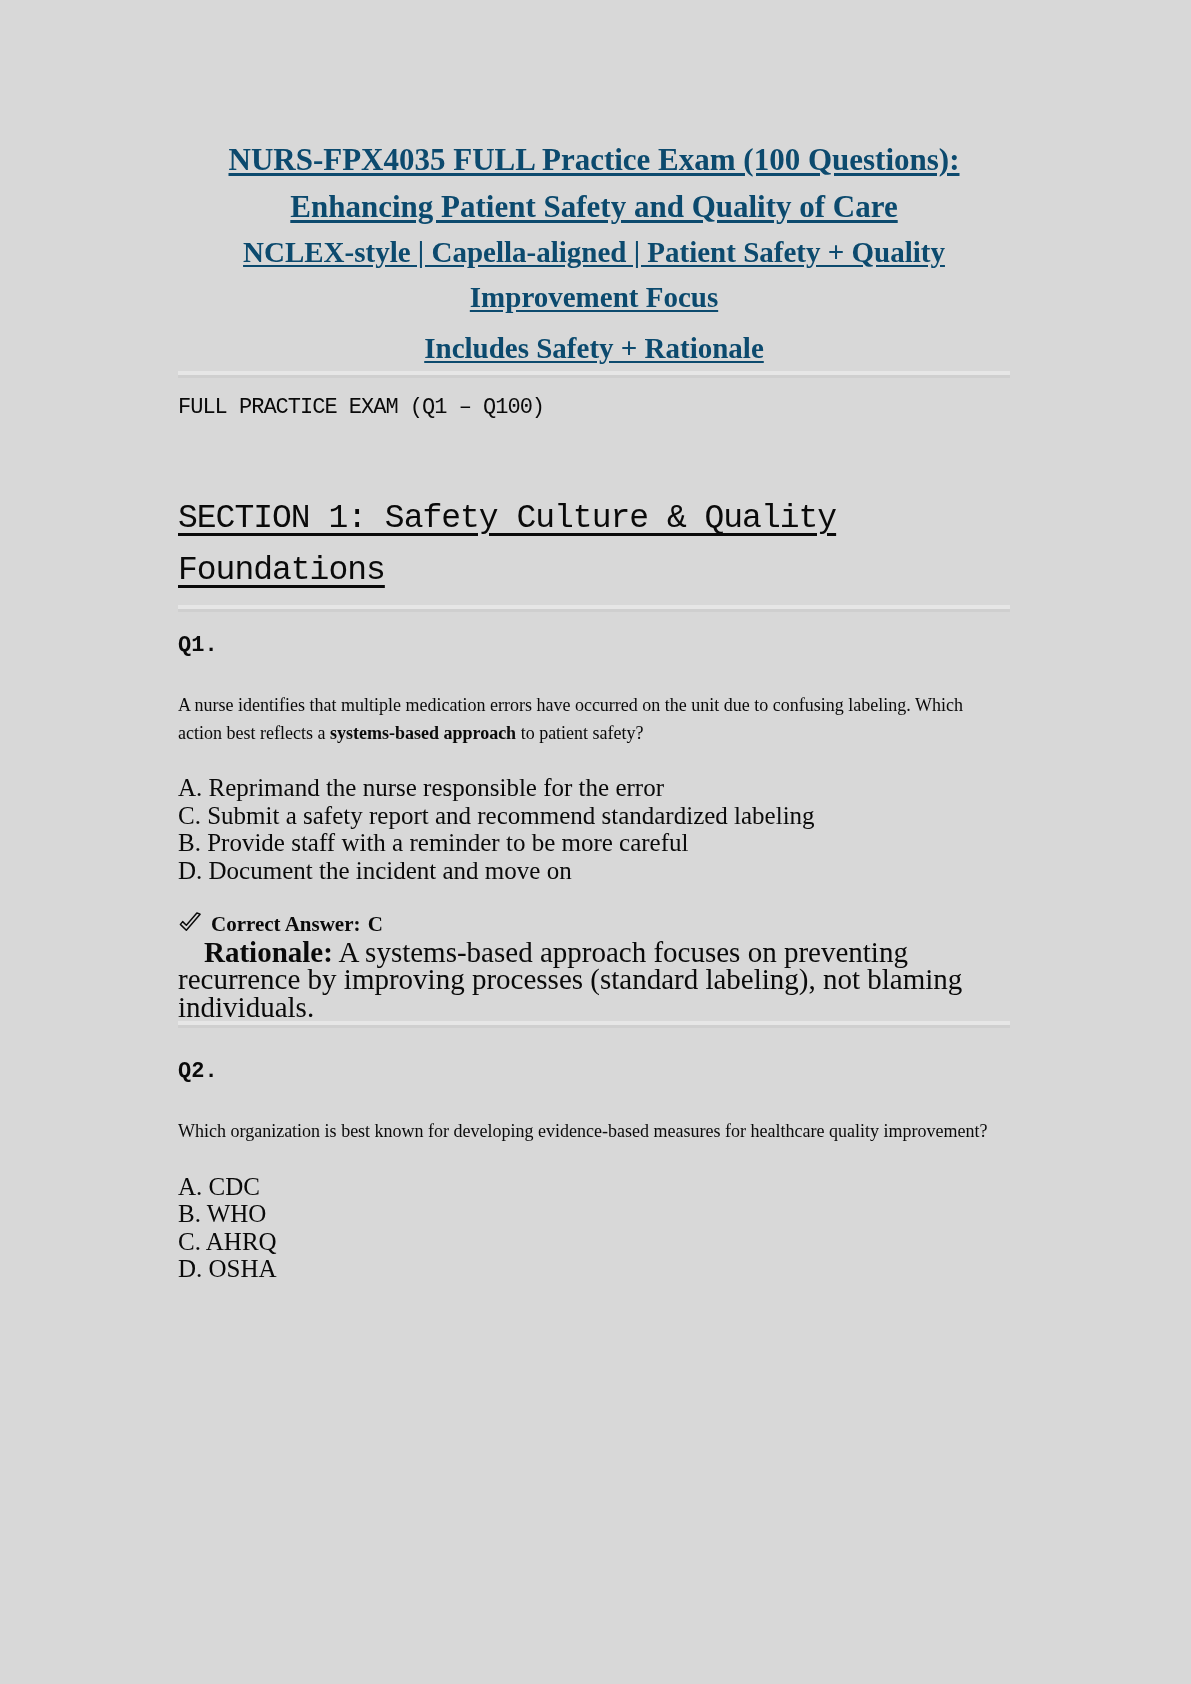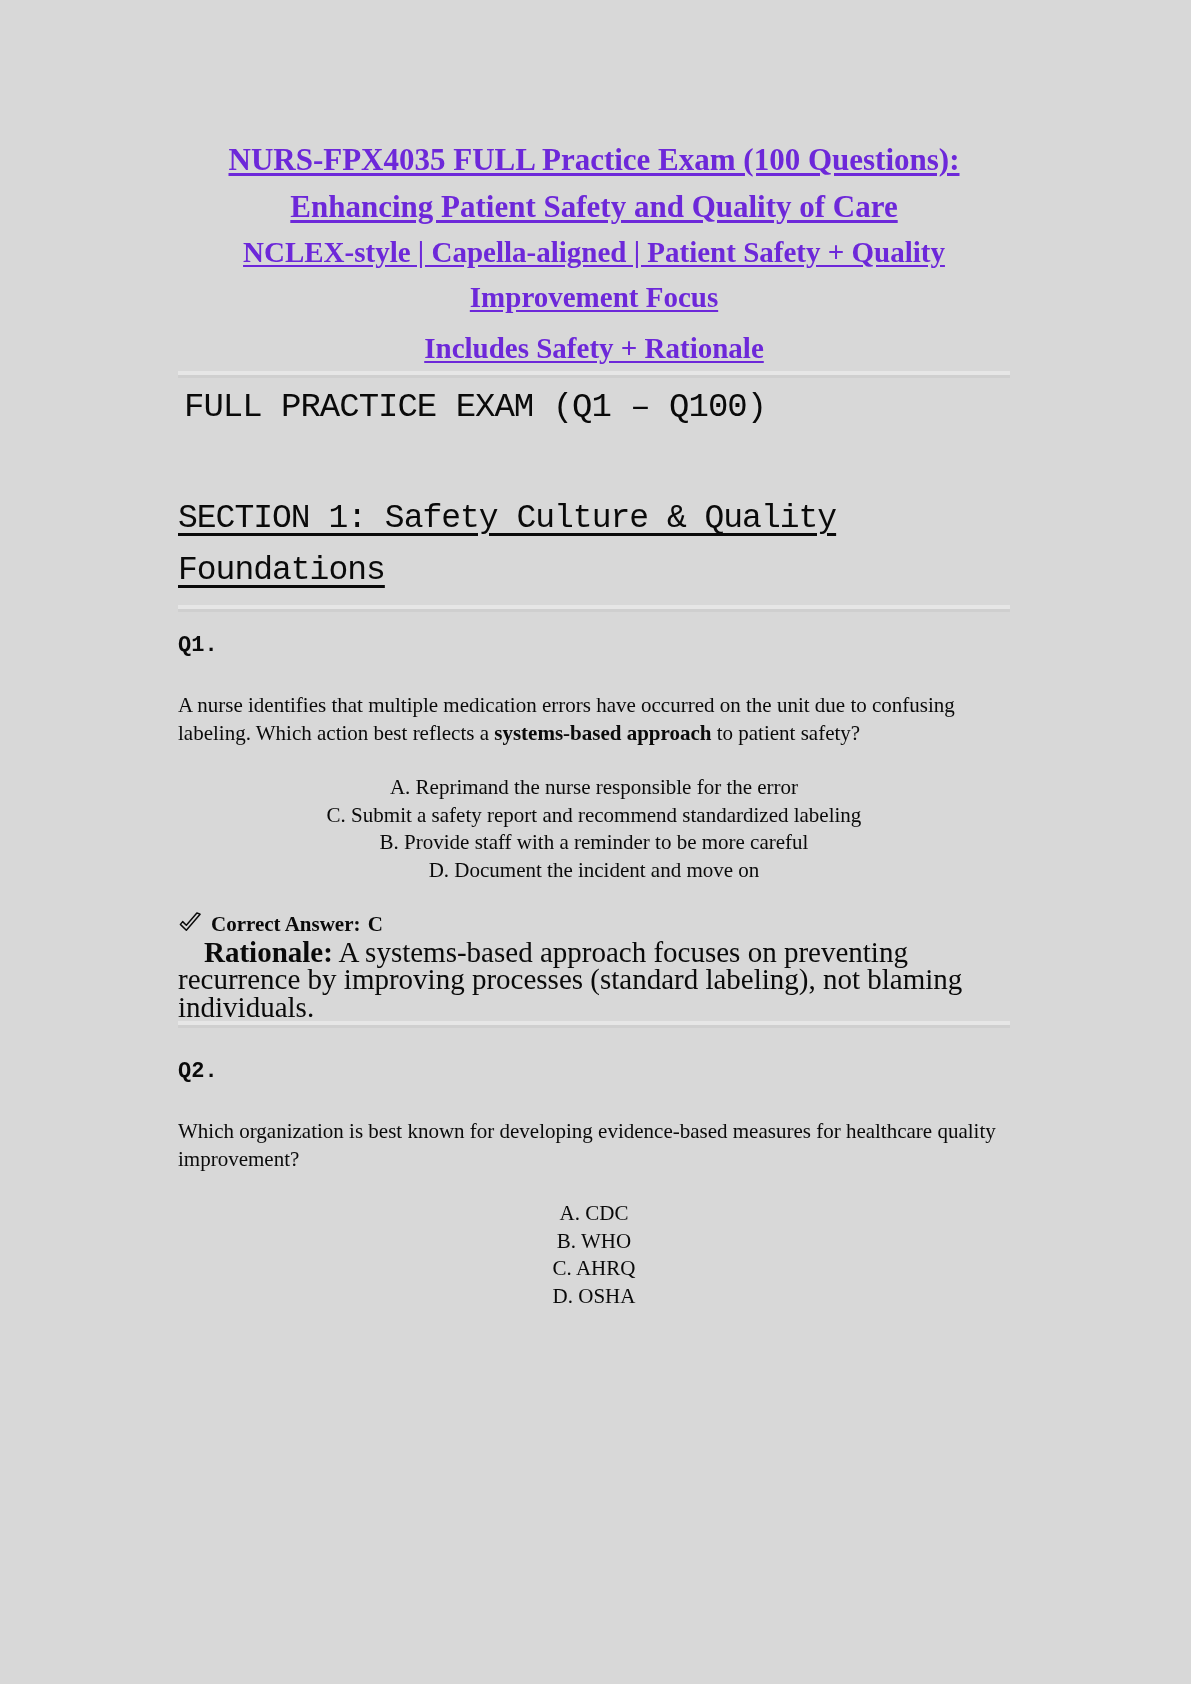--- a/index.html
+++ b/index.html
@@ -10,21 +10,21 @@
     font-family:"Liberation Serif","DejaVu Serif",serif;
     overflow:hidden;
   }
   .page{
     box-sizing:border-box;
     width:1191px;height:1684px;
     padding:136px 181px 0 178px;
   }
   
   .red-h{
-    color:#6d28d9;
+    color:#0c4a6e;
     font-weight:bold;
     text-align:center;
     margin:0;
   }
   .red-h .hline{
     display:block;
     text-decoration:underline;
     text-underline-offset:3px;
   }
   .h1{font-size:31px;line-height:47px;}
@@ -35,49 +35,49 @@
     border:none;
     height:7px;
     margin:0;
     background:linear-gradient(#e6e6e6 55%, #cfcfcf 55%);
   }
   .rule-1{margin-top:58px;}
   .rule-2{margin-top:64px;}
   .rule-3{margin-top:55px;}
   .mono-h{
     font-family:"Liberation Mono","DejaVu Sans Mono",monospace;
-    font-size:34px;line-height:47px;
+    font-size:22px;line-height:47px;
     font-weight:normal;
-    margin:6px 0 0 6px;
+    margin:6px 0 0 0;
     letter-spacing:-1px;
   }
   .section-h{
     font-family:"Liberation Mono","DejaVu Sans Mono",monospace;
     font-size:33px;line-height:52px;
     font-weight:normal;
     text-decoration:underline;
     text-underline-offset:6px;
     margin:62px 0 8px 0;
     letter-spacing:-1px;
   }
   .q-label{
     font-family:"Liberation Mono","DejaVu Sans Mono",monospace;
     font-size:22px;line-height:28px;
     font-weight:bold;
     margin-top:30px;
   }
   .q1-block .q-label{margin-top:20px;}
   p{margin:0;}
   .stem{
-    font-size:21px;line-height:27.5px;
+    font-size:18px;line-height:27.5px;
     margin-top:32px;
   }
   .options{margin-top:27px;}
   .option-line{
-    font-size:21px;line-height:27.5px;text-align:center;
+    font-size:25px;line-height:27.5px;
   }
   .answer{
     font-size:21px;line-height:27.5px;
     margin-top:27px;
     font-weight:bold;
   }
   .answer .check{
     vertical-align:-3px;
     margin-right:9px;
   }

